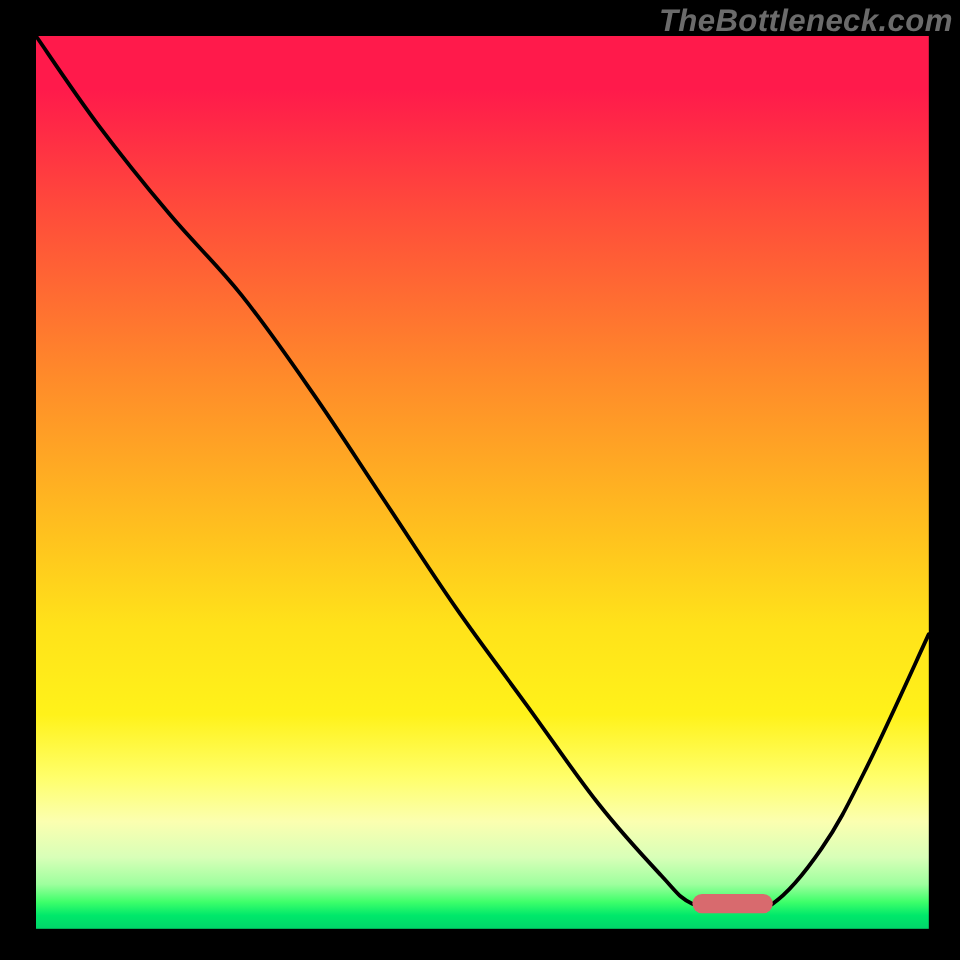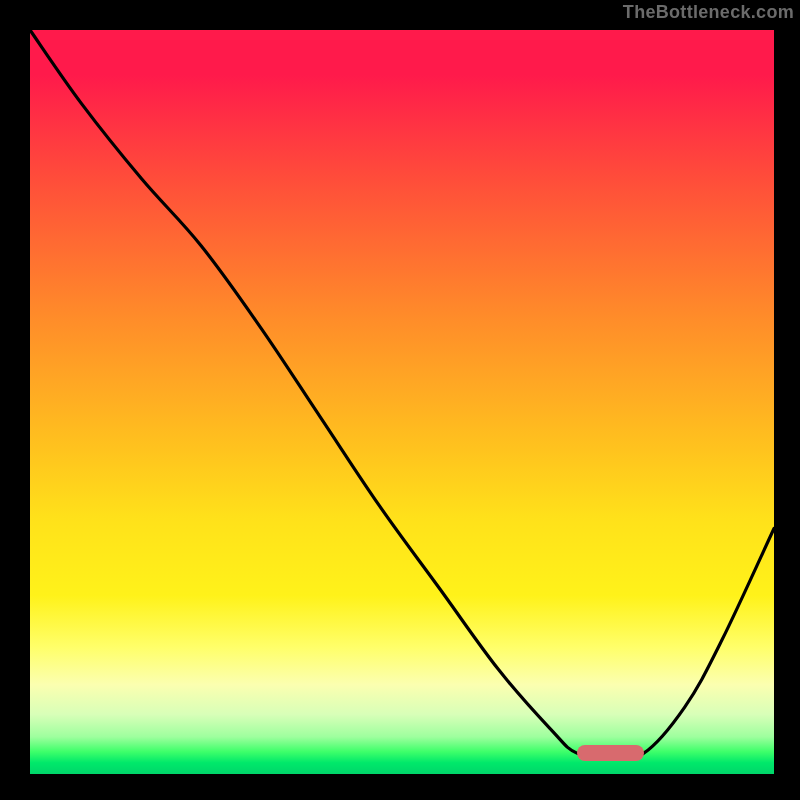--- a/index.html
+++ b/index.html
@@ -8,25 +8,26 @@
     position: relative;
     width: 800px;
     height: 800px;
     background: #000;
   }
   .watermark {
     position: absolute;
     top: 2px;
     right: 6px;
     font-family: Arial, Helvetica, sans-serif;
-    font-size: 18px;
+    font-size: 26px;
     font-weight: bold;
     color: #6b6b6b;
     letter-spacing: 0.3px;
     z-index: 5;
+    font-style: italic;
   }
   .plot {
     position: absolute;
     left: 30px;
     top: 30px;
     width: 744px;
     height: 744px;
   }
   .gradient {
     position: absolute;

